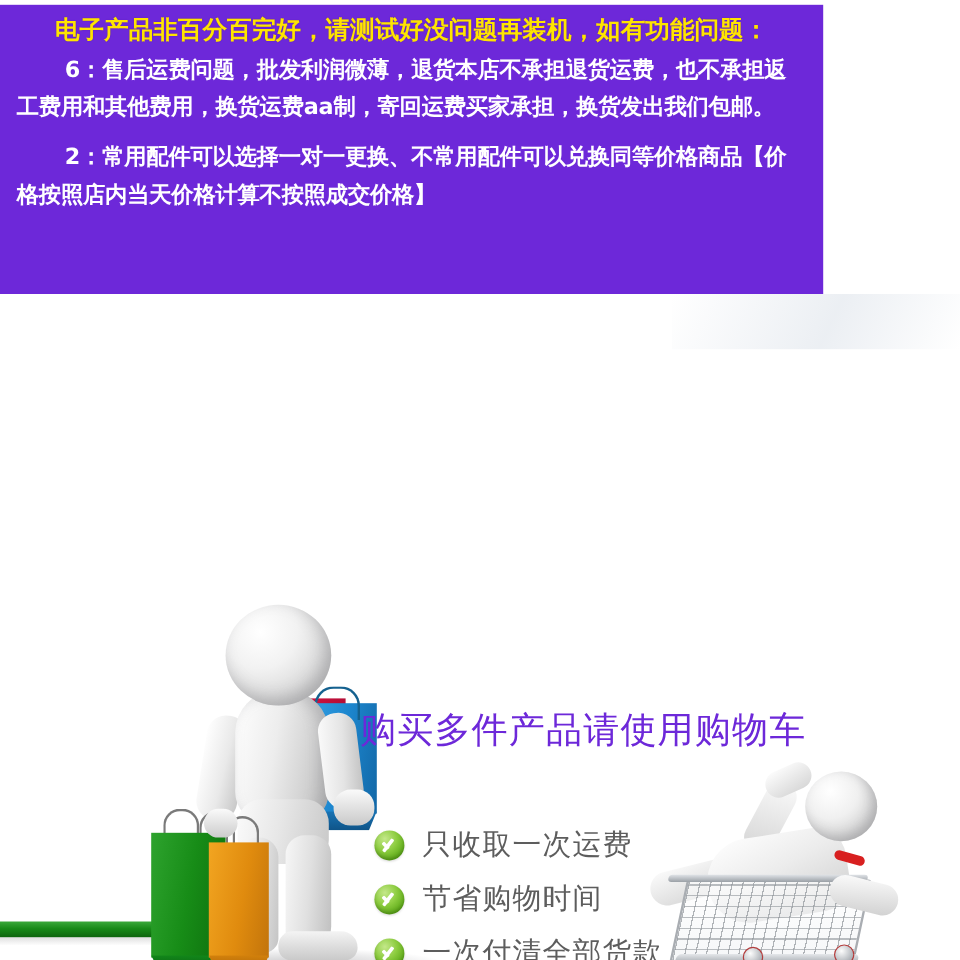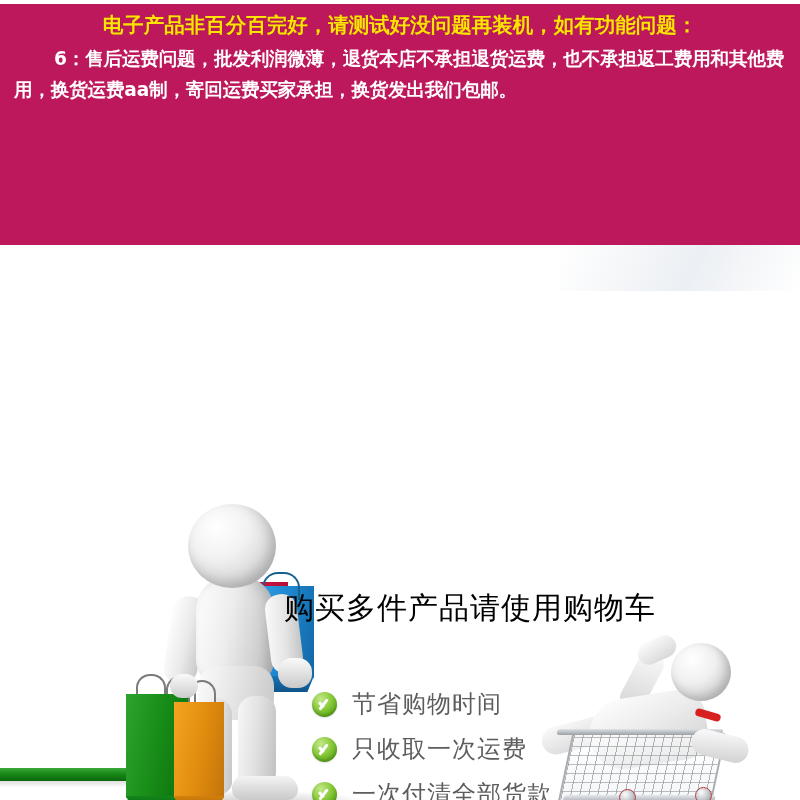--- a/index.html
+++ b/index.html
@@ -4,22 +4,22 @@
 <style>
   html,body{margin:0;padding:0;background:#fff;}
   body{
     font-family:"DejaVu Sans","Liberation Sans",sans-serif;
     width:800px;height:800px;overflow:hidden;position:relative;
   }
   #page{width:800px;height:800px;position:relative;background:#ffffff;overflow:hidden;}
 
   
   .notice-panel{
-    position:absolute;left:0;top:4px;width:800px;height:241px;
-    background:#be185d;
+    position:absolute;left:0;top:4px;width:686px;height:241px;
+    background:#6d28d9;
     box-sizing:border-box;
     padding:6px 14px 0 14px;
   }
   .notice-title{
     color:#ffe400;
     font-weight:bold;
     font-size:20.5px;
     line-height:30px;
     letter-spacing:0px;
     text-align:center;
@@ -155,22 +155,22 @@
     background:linear-gradient(180deg,#d3810c,#ad6608);
     clip-path:polygon(0 0,100% 0,90% 100%,10% 100%);
   }
   .handle{position:absolute;border:2px solid #7a7a7a;border-bottom:none;border-radius:14px 14px 0 0;background:transparent;}
   .h1{left:26px;top:176px;width:26px;height:24px;}
   .h2{left:56px;top:178px;width:26px;height:28px;}
   .h3{left:78px;top:182px;width:24px;height:24px;}
 
   
   .headline{
-    position:absolute;left:284px;top:343px;
-    font-size:30px;font-weight:normal;color:#000000;
+    position:absolute;left:300px;top:343px;
+    font-size:30px;font-weight:normal;color:#6d28d9;
     letter-spacing:1px;white-space:nowrap;
   }
   .check-list{position:absolute;left:312px;top:440px;}
   .check-row{display:flex;align-items:center;height:38px;margin-bottom:7px;}
   .check-ico{
     width:25px;height:25px;border-radius:50%;flex:none;margin-right:15px;position:relative;
     background:radial-gradient(circle at 35% 28%,#c4e88a 0%,#8ccc3f 42%,#5aa716 78%,#3f8c0c 100%);
     box-shadow:inset 0 -2px 3px rgba(0,0,0,.18),0 1px 2px rgba(0,0,0,.14);
   }
   .check-ico:before{
@@ -248,20 +248,21 @@
   .w4{left:150px;top:150px;}
 </style>
 </head>
 <body>
 
 <div id="page">
 
   <div class="notice-panel">
     <div class="notice-title">电子产品非百分百完好，请测试好没问题再装机，如有功能问题：</div>
     <p class="notice-para p1">6：售后运费问题，批发利润微薄，退货本店不承担退货运费，也不承担返工费用和其他费用，换货运费aa制，寄回运费买家承担，换货发出我们包邮。</p>
+    <p class="notice-para p2">2：常用配件可以选择一对一更换、不常用配件可以兑换同等价格商品【价格按照店内当天价格计算不按照成交价格】</p>
   </div>
 
   <div class="main-area">
 
     <div class="top-sheen"></div>
     <div class="green-line"></div>
 
     <div class="shopper">
       <div class="sh-shadow"></div>
 
@@ -285,25 +286,25 @@
       <div class="bag-green"></div>
       <div class="bag-orange"></div>
       <div class="sh-hand-l"></div>
     </div>
 
     <div class="headline">购买多件产品请使用购物车</div>
 
     <div class="check-list">
       <div class="check-row">
         <span class="check-ico"></span>
-        <span class="check-txt">节省购物时间</span>
+        <span class="check-txt">只收取一次运费</span>
       </div>
       <div class="check-row">
         <span class="check-ico"></span>
-        <span class="check-txt">只收取一次运费</span>
+        <span class="check-txt">节省购物时间</span>
       </div>
       <div class="check-row">
         <span class="check-ico"></span>
         <span class="check-txt">一次付清全部货款</span>
       </div>
     </div>
 
     <div class="cartman">
 
       <div class="cm-leg2"></div>

